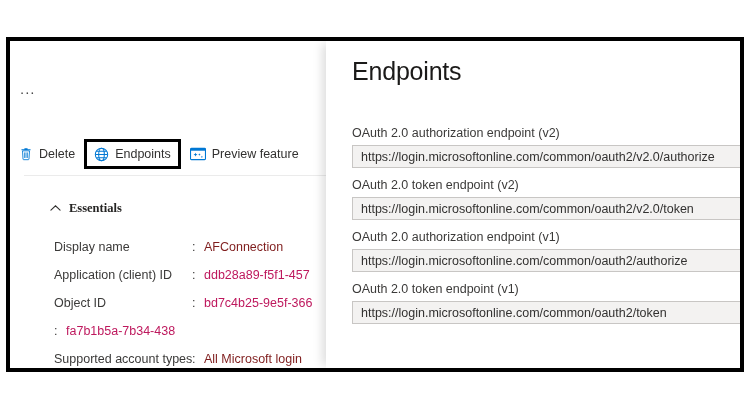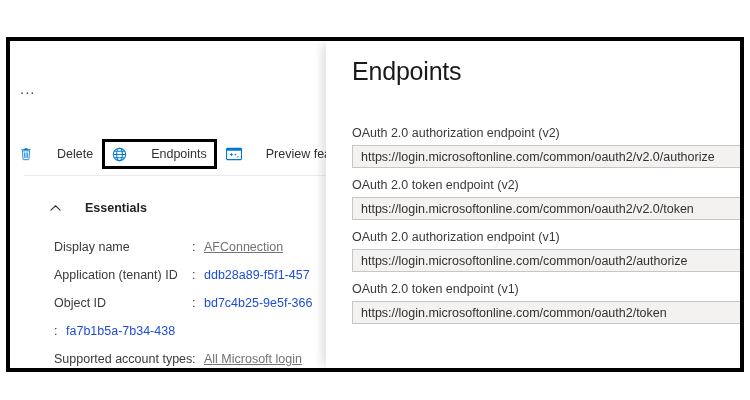--- a/index.html
+++ b/index.html
@@ -66,21 +66,21 @@
     top: 97px;
     height: 32px;
     display: flex;
     align-items: center;
     white-space: nowrap;
   }
 
   .cmd {
     display: flex;
     align-items: center;
-    gap: 24px;
+    gap: 6px;
     height: 30px;
     padding: 0 9px;
     font-size: 12.5px;
     color: #323130;
     background: transparent;
     border: none;
     cursor: pointer;
   }
 
   .cmd.highlighted {
@@ -101,47 +101,48 @@
     background: #ebebeb;
   }
 
   
   #essentials-header {
     position: absolute;
     left: 40px;
     top: 160px;
     display: flex;
     align-items: center;
-    gap: 24px;
+    gap: 8px;
     font-size: 12.5px;
     font-weight: bold;
     color: #252423;
     cursor: pointer;
+    font-family: Liberation Serif, serif;
   }
 
   #essentials-table {
     position: absolute;
     left: 44px;
     top: 192px;
     width: 300px;
     font-size: 12.5px;
     color: #3b3a39;
   }
 
   .ess-row {
     display: flex;
     align-items: center;
     height: 28px;
     white-space: nowrap;
   }
 
   .ess-label { width: 138px; flex: 0 0 138px; color: #3b3a39; }
   .ess-colon { width: 12px; flex: 0 0 12px; color: #3b3a39; }
-  .ess-value { color: #1d4ed8; overflow: hidden; }
-  .ess-value.link { color: #737373; text-decoration: underline; cursor: pointer; }
+  .ess-value { color: #be185d; overflow: hidden; }
+  .ess-value.link { color: #7f1d1d; cursor: pointer; }
 
   
   #endpoints-blade {
     position: absolute;
     left: 316px;
     top: 0;
     right: -40px;
     height: 100%;
     background: #ffffff;
     box-shadow: -7px 0 9px -3px rgba(0,0,0,0.13);
@@ -249,21 +250,21 @@
 
         <div id="essentials-table">
 
           <div class="ess-row">
             <span class="ess-label">Display name</span>
             <span class="ess-colon">:</span>
             <span class="ess-value link">AFConnection</span>
           </div>
 
           <div class="ess-row">
-            <span class="ess-label">Application (tenant) ID</span>
+            <span class="ess-label">Application (client) ID</span>
             <span class="ess-colon">:</span>
             <span class="ess-value">ddb28a89-f5f1-457</span>
           </div>
 
           <div class="ess-row">
             <span class="ess-label">Object ID</span>
             <span class="ess-colon">:</span>
             <span class="ess-value">bd7c4b25-9e5f-366</span>
           </div>
 

